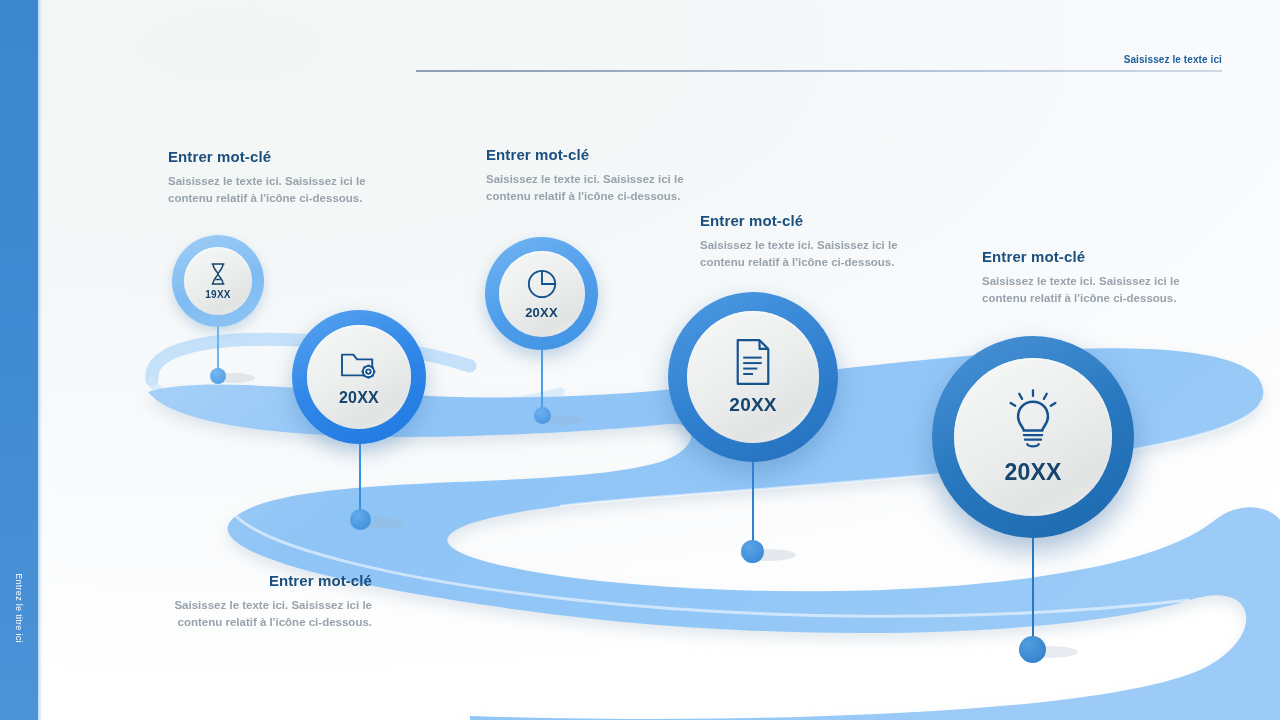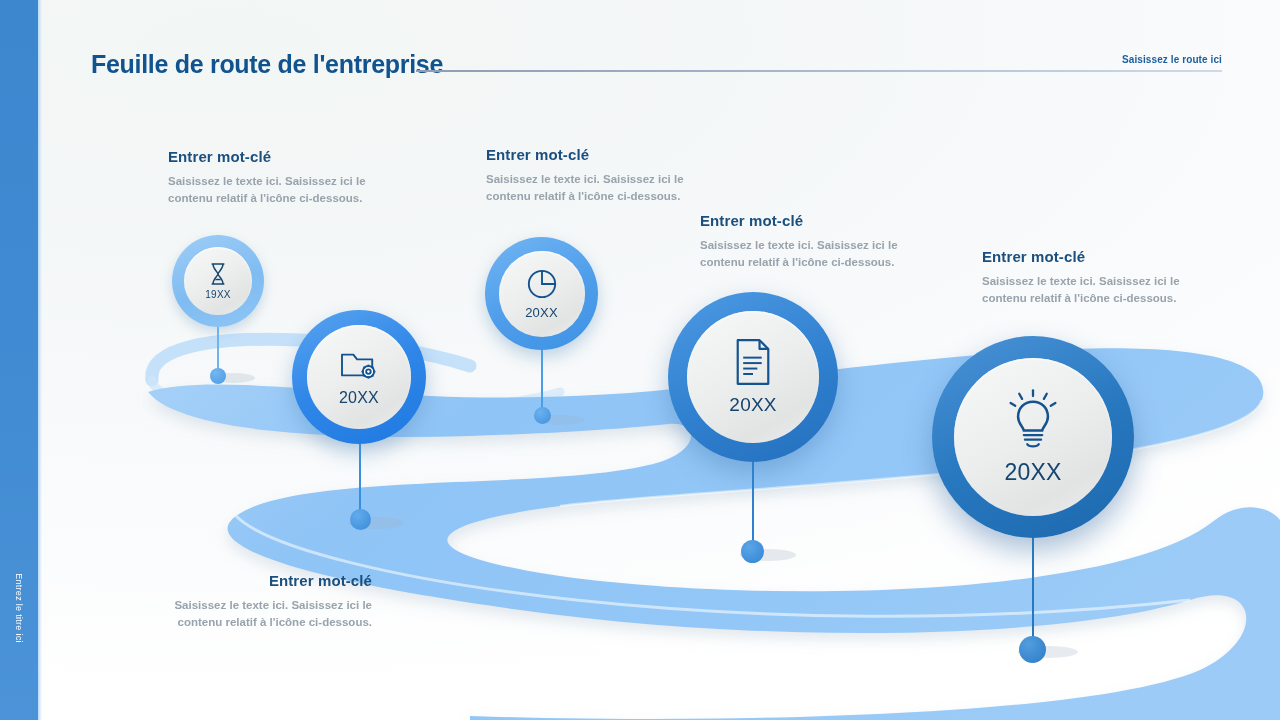--- a/index.html
+++ b/index.html
@@ -69,21 +69,21 @@
     display:flex; align-items:center; justify-content:center;
   }
   .inner {
     border-radius:50%;
     background:linear-gradient(150deg,#f7f8f8 0%,#eceded 48%,#e2e3e3 78%,#eceeee 100%);
     display:flex; flex-direction:column;
     align-items:center; justify-content:center;
     box-shadow:inset 0 1px 2px rgba(255,255,255,.9);
   }
   .node-year {
-    font-weight:normal; color:#15446f; letter-spacing:.2px;
+    font-weight:bold; color:#15446f; letter-spacing:.2px;
   }
   .node-icon { display:block; }
 
   .connector {
     position:absolute;
     background:#4a9ee8;
     width:2px;
   }
   .dot {
     position:absolute;
@@ -158,23 +158,22 @@
     <path d="M 236,516 C 300,580 760,648 1190,600" fill="none" stroke="#ffffff" stroke-width="3" opacity="0.55"></path>
     <path d="M 560,506 C 700,488 1240,470 1262,400" fill="none" stroke="#ffffff" stroke-width="2.5" opacity="0.5"></path>
 
     <ellipse cx="233" cy="378" rx="22" ry="5" fill="#9fb0bf" opacity="0.25"></ellipse>
     <ellipse cx="376" cy="523" rx="28" ry="6" fill="#9fb0bf" opacity="0.25"></ellipse>
     <ellipse cx="560" cy="420" rx="24" ry="5" fill="#9fb0bf" opacity="0.22"></ellipse>
     <ellipse cx="768" cy="555" rx="28" ry="6" fill="#9fb0bf" opacity="0.25"></ellipse>
     <ellipse cx="1048" cy="652" rx="30" ry="6" fill="#9fb0bf" opacity="0.25"></ellipse>
   </svg>
 
-  <div class="title">Feuille de route de l'entreprise</div>
   <div class="title-rule"></div>
-  <div class="header-right">Saisissez le route ici</div>
+  <div class="header-right">Saisissez le texte ici</div>
 
   <div class="sidebar"></div>
   <div class="sidebar-edge"></div>
   <div class="sidebar-text">Entrez le titre ici</div>
 
   <div class="node" style="left:172px; top:235px;">
     <div class="ring" style="width:92px;height:92px;background:linear-gradient(160deg,#9fcdf6 0%,#7fbcf2 55%,#8ec5f4 100%);box-shadow:0 5px 12px rgba(120,160,195,.35);">
       <div class="inner" style="width:68px;height:68px;">
         <svg class="node-icon" width="20" height="24" viewBox="0 0 22 26" fill="none" stroke="#15446f" stroke-width="1.5">
           <path d="M4 2 H18 M4 24 H18"></path>

